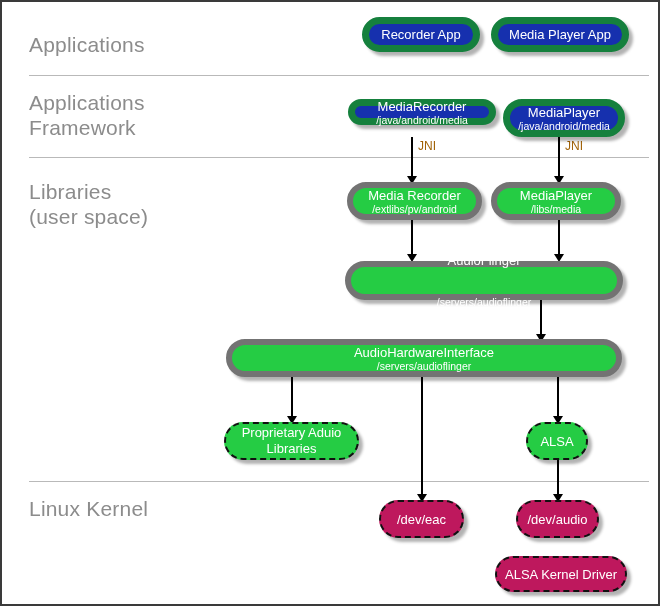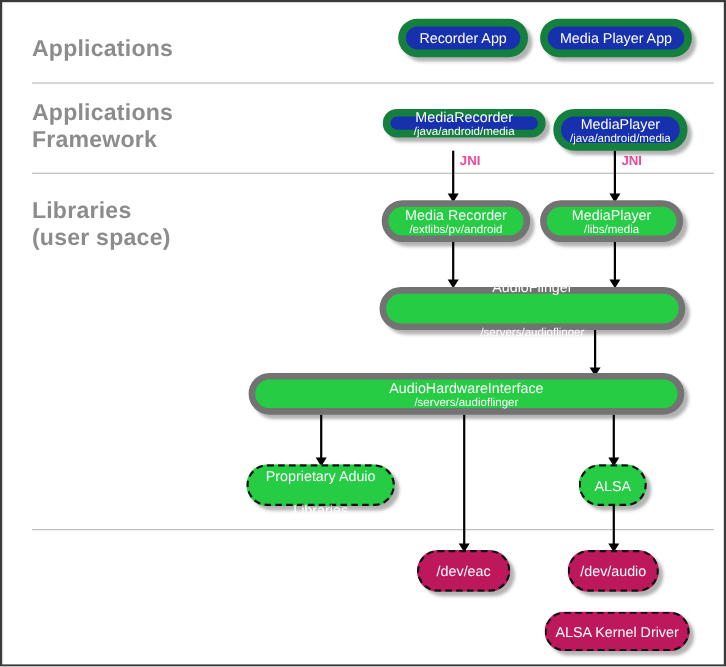--- a/index.html
+++ b/index.html
@@ -22,42 +22,42 @@
   }
 
   
   .layer-label{
     position:absolute;
     color:#8c8c8c;
     font-size:21px;
     line-height:25px;
     letter-spacing:0.2px;
     white-space:pre-line;
-    font-weight:700;
+    font-weight:400;
   }
 
   
   .vline{
     position:absolute;
     width:2px;
     background:#000000;
   }
   .arrowhead{
     position:absolute;
     width:0;height:0;
     border-left:5px solid transparent;
     border-right:5px solid transparent;
     border-top:8px solid #000000;
   }
   .edge-label{
     position:absolute;
-    color:#ec4899;
+    color:#a16207;
     font-size:12px;
     line-height:13px;
-    font-weight:700;
+    font-weight:400;
   }
 
   
   .node{
     position:absolute;
     box-sizing:border-box;
     display:flex;
     flex-direction:column;
     align-items:center;
     justify-content:center;
@@ -74,21 +74,20 @@
   }
   .node .t2{
     font-size:10.5px;
     line-height:12px;
     white-space:nowrap;
   }
   .node.two-line .t1{margin-bottom:0px;}
   .node .wrap2{
     font-size:13px;
     line-height:16px;
-    margin-top:15px;
   }
 
   .blue{
     background:#1630ae;
     border:7px solid #15803d;
   }
   .green{
     background:#25cc44;
     border:6px solid #737373;
   }
@@ -108,20 +107,21 @@
 
   <div class="divider" style="left:27px;top:73px;width:620px;"></div>
   <div class="divider" style="left:27px;top:155px;width:620px;"></div>
   <div class="divider" style="left:27px;top:479px;width:620px;"></div>
 
   <div class="layer-label" style="left:27px;top:30px;">Applications</div>
   <div class="layer-label" style="left:27px;top:88px;">Applications
 Framework</div>
   <div class="layer-label" style="left:27px;top:177px;"> Libraries
 (user space)</div>
+  <div class="layer-label" style="left:27px;top:494px;">Linux Kernel</div>
 
   <div class="vline" style="left:409px;top:135px;height:45px;"></div>
   <div class="arrowhead" style="left:405px;top:174px;"></div>
   <div class="edge-label" style="left:416px;top:138px;">JNI</div>
 
   <div class="vline" style="left:556px;top:135px;height:45px;"></div>
   <div class="arrowhead" style="left:552px;top:174px;"></div>
   <div class="edge-label" style="left:563px;top:138px;">JNI</div>
 
   <div class="vline" style="left:409px;top:218px;height:40px;"></div>

